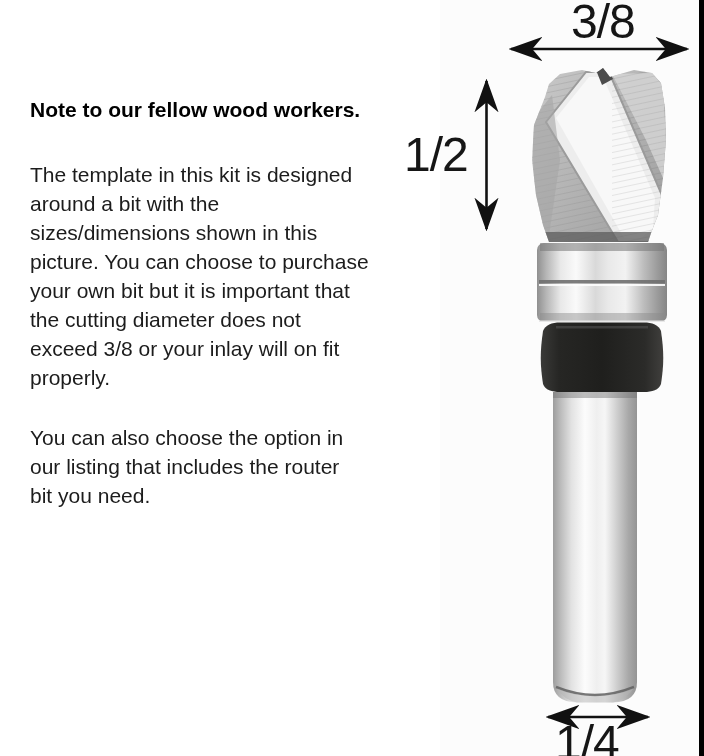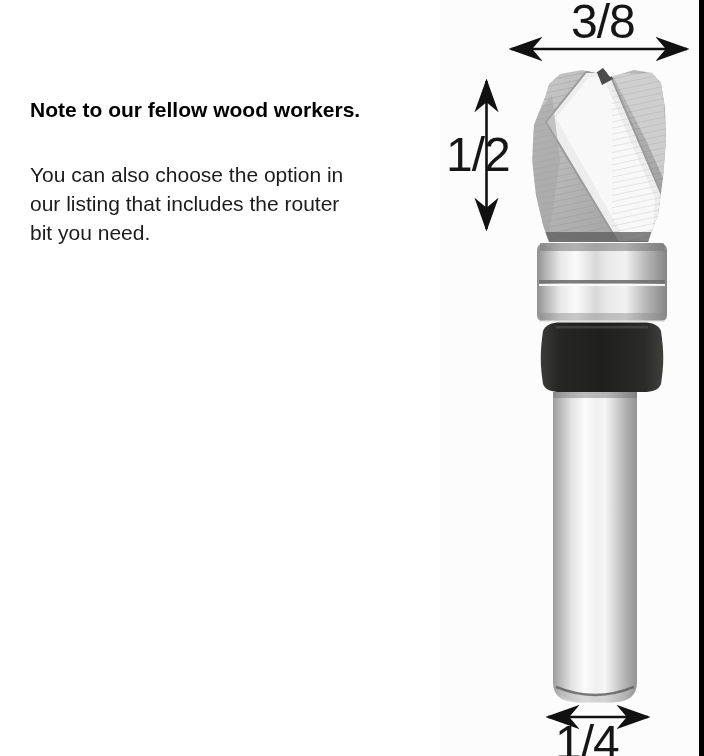--- a/index.html
+++ b/index.html
@@ -35,31 +35,39 @@
   .note-para.p2{}
   .dim-label{
     position:absolute;
     font-size:48px;
     line-height:1;
     color:#161616;
     letter-spacing:-1px;
     white-space:nowrap;
   }
   #dim-top{left:571px;top:-2px;}
-  #dim-left{left:404px;top:131px;margin-left:42px;}
+  #dim-left{left:404px;top:131px;}
   #dim-bottom{left:555px;top:719px;}
   svg.photo{position:absolute;left:0;top:0;}
 </style>
 </head>
 <body>
 
 <div class="canvas">
 
   <div class="note-block">
     <div class="note-heading">Note to our fellow wood workers.</div>
+    <p class="note-para p1">The template in this kit is designed
+around a bit with the
+sizes/dimensions shown in this
+picture. You can choose to purchase
+your own bit but it is important that
+the cutting diameter does not
+exceed 3/8 or your inlay will on fit
+properly.</p>
     <p class="note-para p2">You can also choose the option in
 our listing that includes the router
 bit you need.</p>
   </div>
 
   <svg class="photo" width="704" height="756" viewBox="0 0 704 756">
     <defs>
       <linearGradient id="metalH" x1="0" y1="0" x2="1" y2="0">
         <stop offset="0" stop-color="#8f8f8f"></stop>
         <stop offset="0.07" stop-color="#b5b5b5"></stop>

